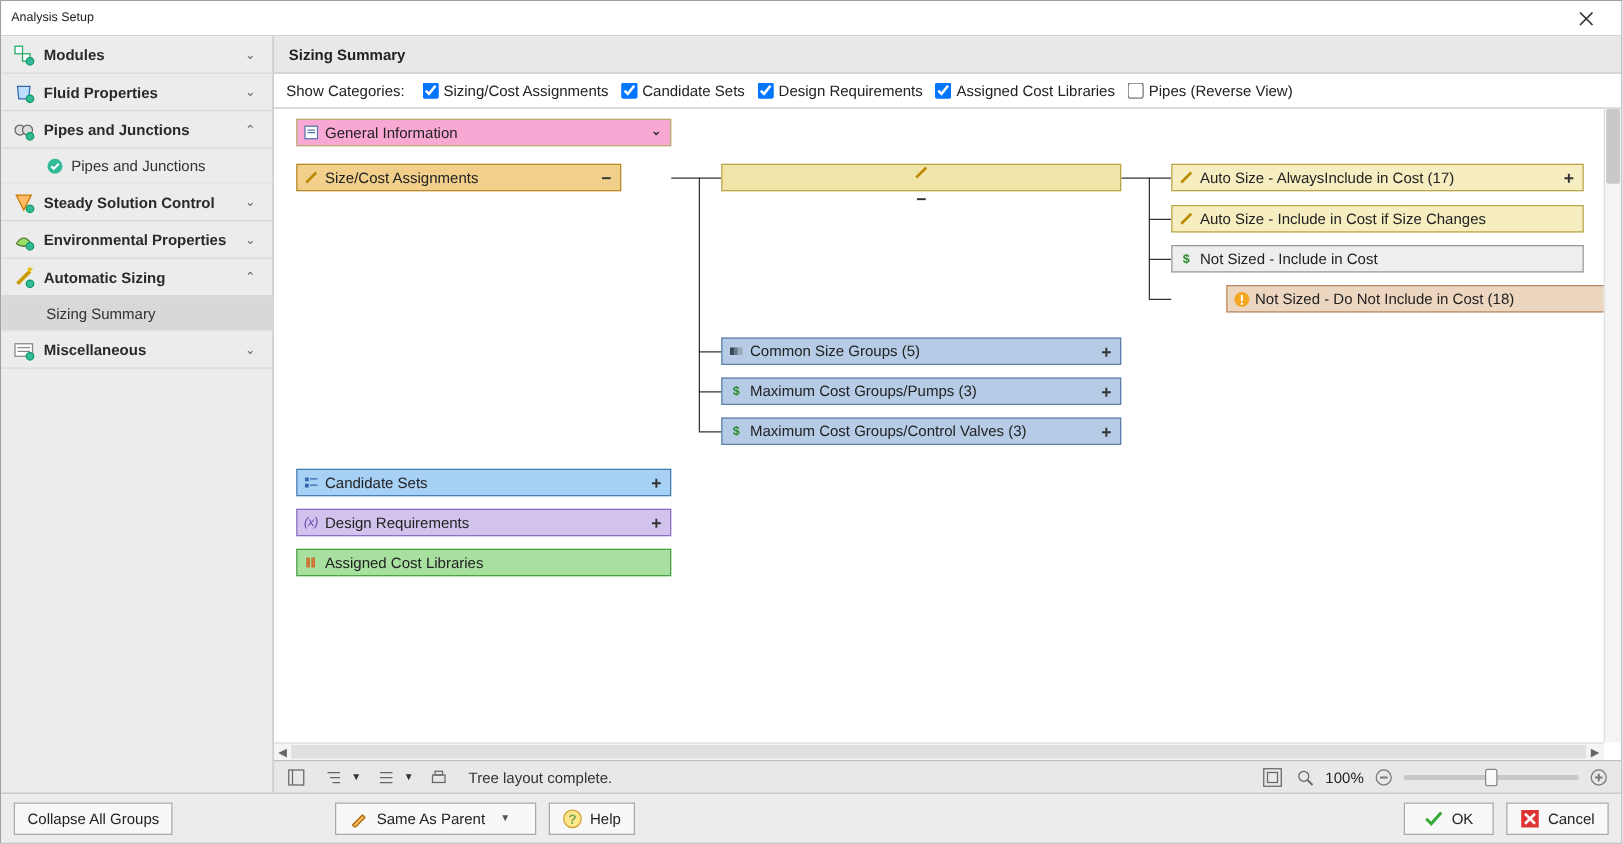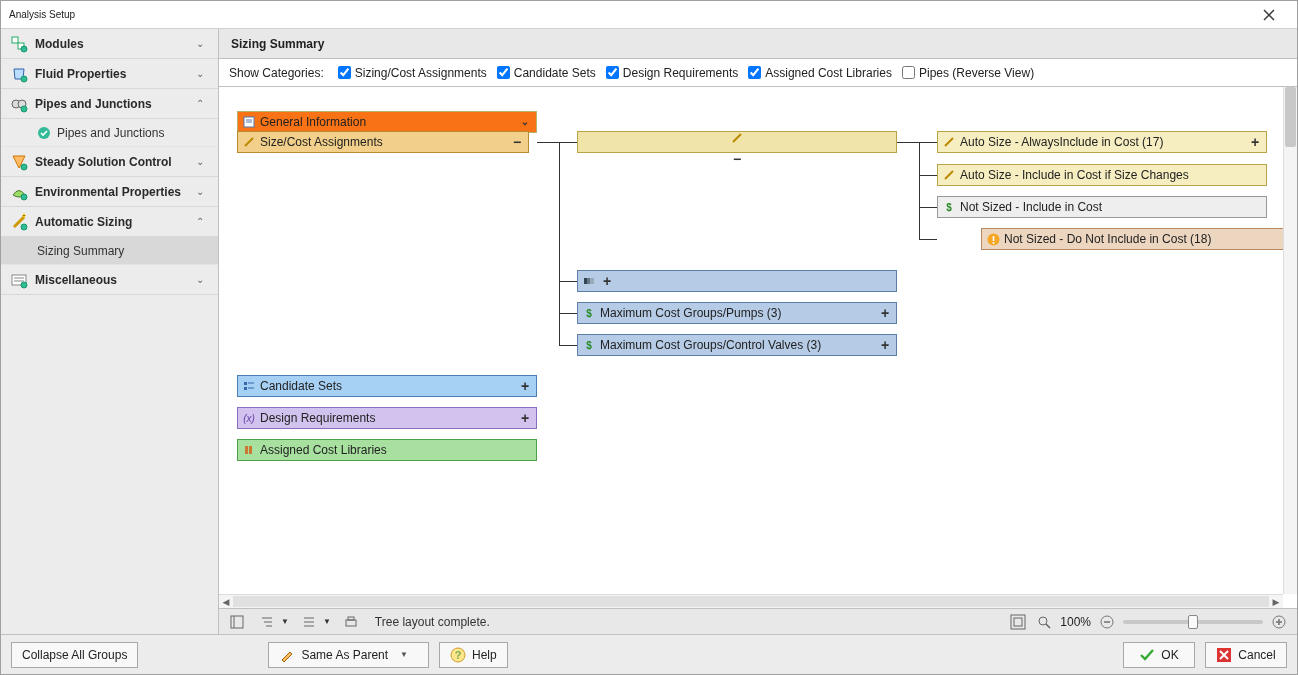--- a/index.html
+++ b/index.html
@@ -204,32 +204,32 @@
           <div class="conn" style="left:340px; top:226px; width:18px; height:0; border-top-width:1px;"></div>
           <div class="conn" style="left:340px; top:258px; width:18px; height:0; border-top-width:1px;"></div>
 
           <div class="conn" style="left:678px; top:55px; width:22px; height:0; border-top-width:1px;"></div>
           <div class="conn" style="left:700px; top:55px; width:0; height:97px; border-left-width:1px;"></div>
           <div class="conn" style="left:700px; top:55px; width:18px; height:0; border-top-width:1px;"></div>
           <div class="conn" style="left:700px; top:88px; width:18px; height:0; border-top-width:1px;"></div>
           <div class="conn" style="left:700px; top:120px; width:18px; height:0; border-top-width:1px;"></div>
           <div class="conn" style="left:700px; top:152px; width:18px; height:0; border-top-width:1px;"></div>
 
-          <div class="node dropdown" style="left:18px; top:24px; width:300px; background:#f97316; border-color:#b8b070;">
+          <div class="node dropdown" style="left:18px; top:8px; width:300px; background:#f9a8d4; border-color:#b8b070;">
             <span class="nicon">
                 <svg width="12" height="12">
                   <rect x="1" y="1" width="10" height="10" fill="#fff" stroke="#57a"></rect>
                   <line x1="3" y1="4" x2="9" y2="4" stroke="#57a"></line>
                   <line x1="3" y1="6" x2="9" y2="6" stroke="#57a"></line>
                 </svg>
               </span>
             <span class="ntext">General Information</span>
             <span class="exp">⌄</span>
           </div>
-          <div class="node" style="left:18px; top:44px; width:292px; background:#f2cf8a; border-color:#b78a2e;">
+          <div class="node" style="left:18px; top:44px; width:260px; background:#f2cf8a; border-color:#b78a2e;">
             <span class="nicon">
                 <svg width="12" height="12">
                   <path d="M2 10 L10 2" stroke="#b80" stroke-width="2"></path>
                 </svg>
               </span>
             <span class="ntext">Size/Cost Assignments</span>
             <span class="exp">−</span>
           </div>
           <div class="node" style="left:18px; top:288px; width:300px; background:#a7d0f5; border-color:#4a7fb0;">
             <span class="nicon">
@@ -268,20 +268,21 @@
             <span class="exp">−</span>
           </div>
           <div class="node" style="left:358px; top:183px; width:320px; background:#b6cce6; border-color:#5c7fa8;">
             <span class="nicon">
                 <svg width="12" height="12">
                   <rect x="1" y="3" width="4" height="6" fill="#345"></rect>
                   <rect x="4" y="3" width="4" height="6" fill="#678"></rect>
                   <rect x="7" y="3" width="4" height="6" fill="#9ab"></rect>
                 </svg>
               </span>
+            <span class="ntext">Common Size Groups (5)</span>
             <span class="exp">+</span>
           </div>
           <div class="node" style="left:358px; top:215px; width:320px; background:#b6cce6; border-color:#5c7fa8;">
             <span class="nicon" style="color:#2a8a2a; font-weight:bold;">$</span>
             <span class="ntext">Maximum Cost Groups/Pumps (3)</span>
             <span class="exp">+</span>
           </div>
           <div class="node" style="left:358px; top:247px; width:320px; background:#b6cce6; border-color:#5c7fa8;">
             <span class="nicon" style="color:#2a8a2a; font-weight:bold;">$</span>
             <span class="ntext">Maximum Cost Groups/Control Valves (3)</span>

